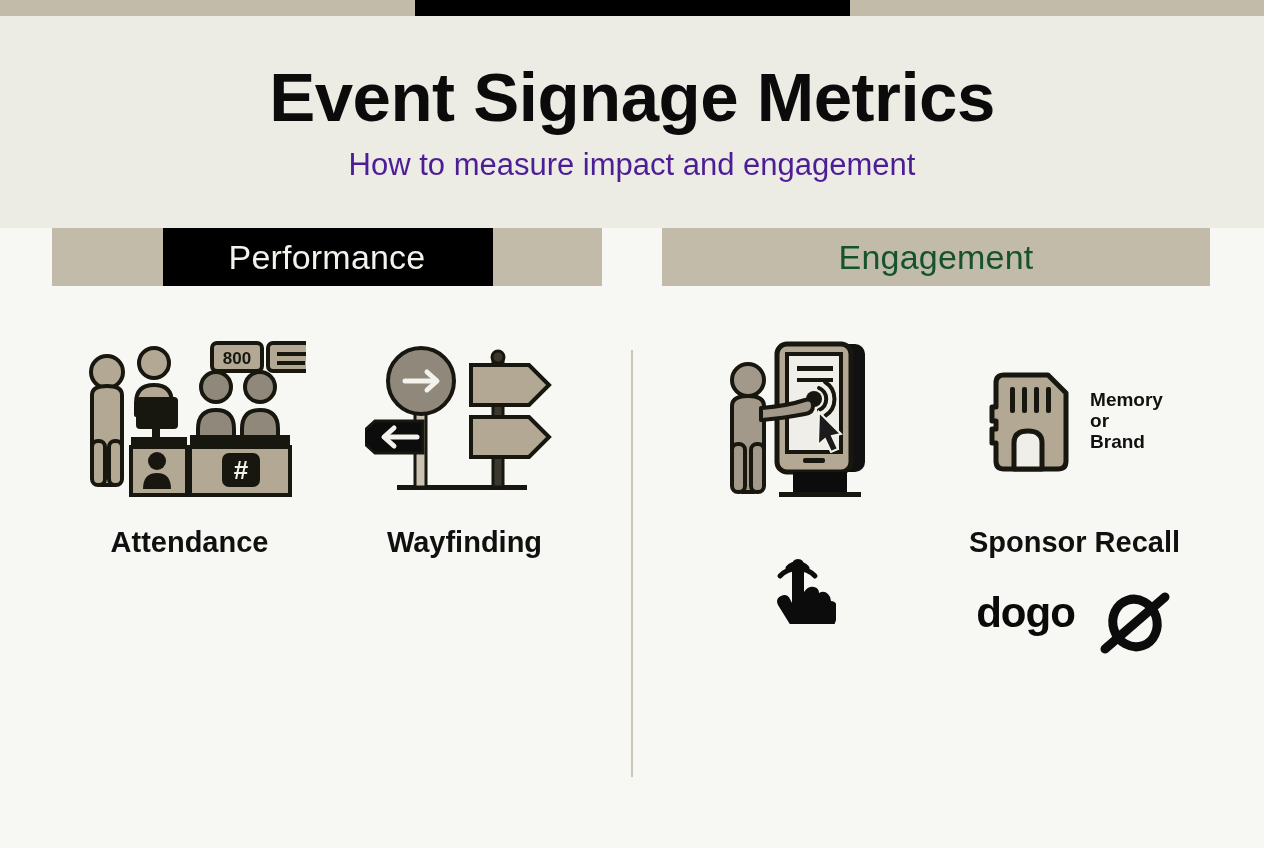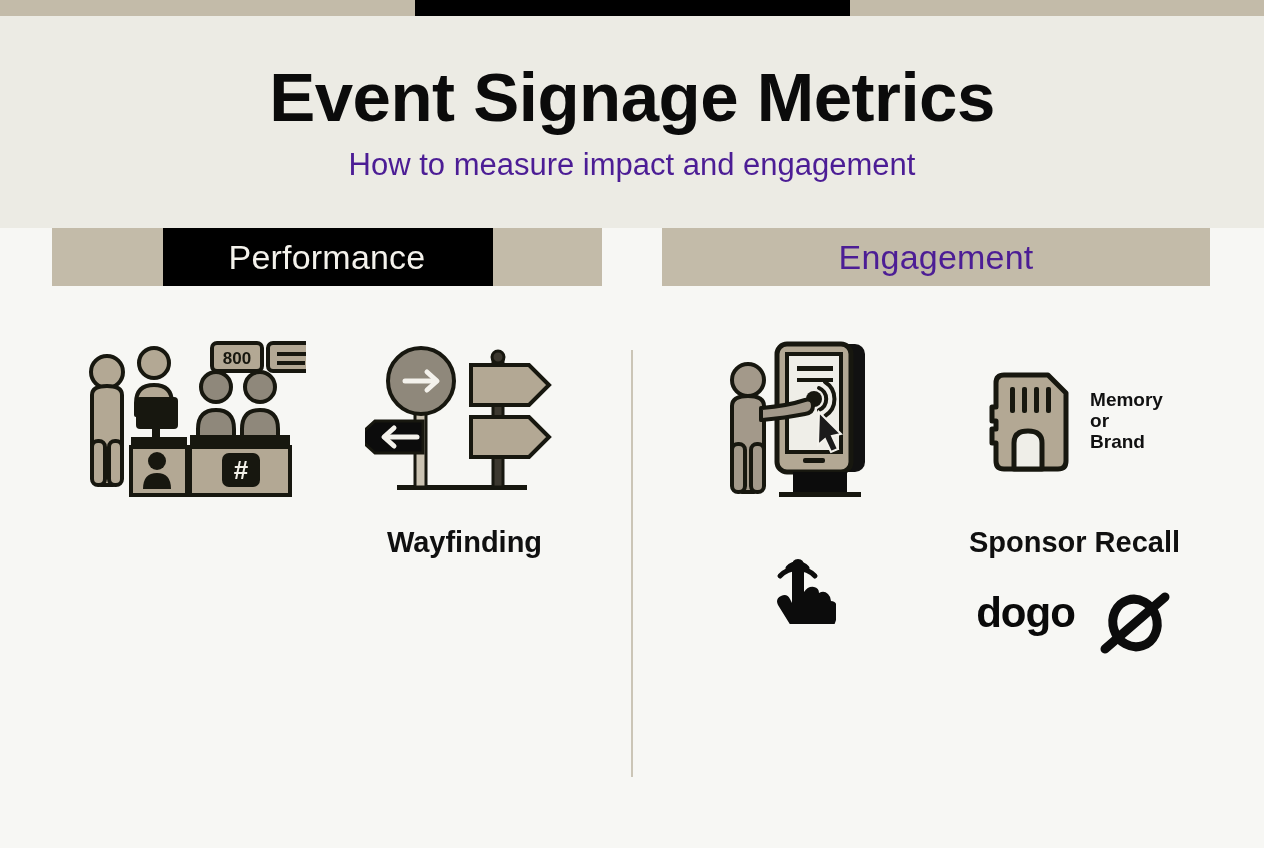--- a/index.html
+++ b/index.html
@@ -107,21 +107,21 @@
     background: #000000;
   }
   .section-label {
     position: relative;
     z-index: 2;
     font-size: 34px;
     font-weight: normal;
     letter-spacing: 0.2px;
   }
   .section-label.on-dark { color: #f4f2ec; }
-  .section-label.on-light { color: #4c1d95; text-align: right; }
+  .section-label.on-light { color: #14532d; text-align: right; }
 
   
   .items {
     position: absolute;
     top: 105px;
     left: 0;
     width: 100%;
     display: flex;
   }
   .item {
@@ -234,20 +234,21 @@
             <rect x="148" y="112" width="38" height="34" rx="7" fill="#17170f"></rect>
             <text x="167" y="138" font-family="'Liberation Sans',sans-serif" font-size="26" font-weight="bold" fill="#f2f0e8" text-anchor="middle">#</text>
 
             <rect x="138" y="2" width="50" height="28" rx="5" fill="#b3a894" stroke="#17170f" stroke-width="4"></rect>
             <text x="163" y="23" font-family="'Liberation Sans',sans-serif" font-size="17" font-weight="bold" fill="#17170f" text-anchor="middle">800</text>
             <rect x="194" y="2" width="56" height="28" rx="5" fill="#b3a894" stroke="#17170f" stroke-width="4"></rect>
             <rect x="203" y="11" width="38" height="4" fill="#17170f"></rect>
             <rect x="203" y="20" width="28" height="4" fill="#17170f"></rect>
           </svg>
         </div>
+        <div class="item-label">Attendance</div>
       </div>
 
       <div class="item">
         <div class="icon-box">
           <svg width="200" height="160" viewBox="0 0 200 160">
 
             <rect x="32" y="144" width="130" height="5" fill="#17170f"></rect>
 
             <rect x="50" y="66" width="11" height="80" fill="#cbc3b2" stroke="#17170f" stroke-width="3"></rect>
 

